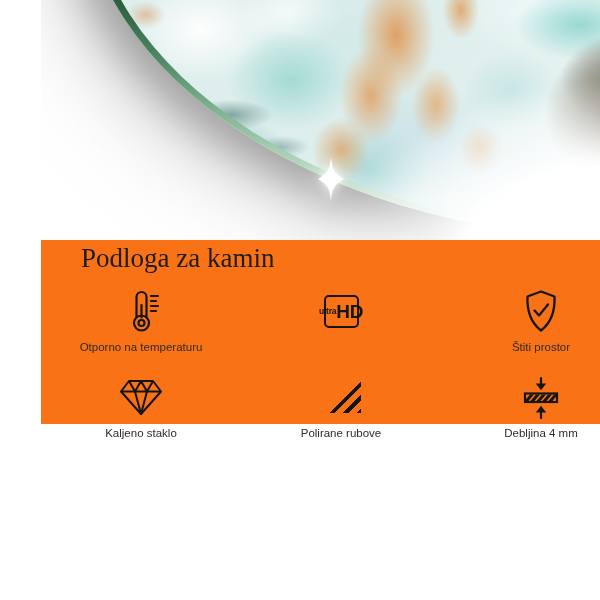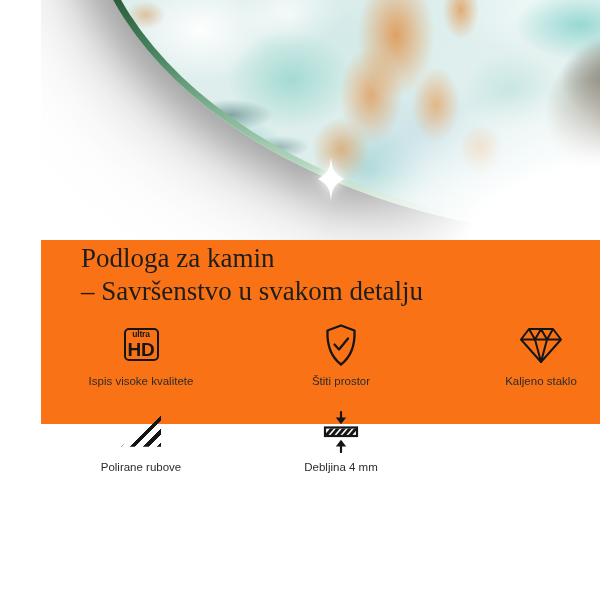--- a/index.html
+++ b/index.html
@@ -91,21 +91,21 @@
     height:44px;display:flex;align-items:center;justify-content:center;
     color:var(--icon-color,#151515);
   }
   .icon-wrap svg{display:block;}
   .feature .label{
     margin-top:8px;font-size:11.5px;line-height:1.2;
     color:var(--label-color,#2c2c2c);text-align:center;
   }
   .uhd-box{
     width:31px;height:29px;border:2.6px solid currentColor;border-radius:5px;
-    display:flex;flex-direction:column;align-items:center;justify-content:flex-start;
+    display:flex;flex-direction:row;align-items:center;justify-content:center;
   }
   .uhd-top{font-size:8.5px;font-weight:700;line-height:1;letter-spacing:-.2px;}
   .uhd-bottom{font-size:19px;font-weight:800;line-height:1;letter-spacing:-.3px;margin-top:1px;}
   .stripes-triangle{
     width:40px;height:32px;
     clip-path:polygon(0% 100%,100% 0%,100% 100%);
     background:repeating-linear-gradient(135deg, currentColor 0 4px, transparent 4px 9.5px);
   }
 </style>
 </head>
@@ -120,35 +120,48 @@
     <svg class="sparkle" viewBox="0 0 46 46">
       <path fill="#ffffff" d="M23 1 C24.3 14 26 17 36 23 C26 29 24.3 32 23 45 C21.7 32 20 29 10 23 C20 17 21.7 14 23 1 Z"></path>
       <circle cx="23" cy="23" r="4.5" fill="#ffffff"></circle>
     </svg>
   </div>
 
   <div class="content">
 
     <h1>
       <span class="h-line">Podloga za kamin</span>
-      <span class="h-line">– Savršenstvo u svakom detalju</span>
     </h1>
 
 
     <div class="features">
 
+      <div class="feature">
+        <div class="icon-wrap">
+          <svg width="40" height="44" viewBox="0 0 40 44" fill="none" stroke="currentColor" stroke-width="2.2" stroke-linecap="round">
+            <path d="M25.5 27.5 V8 a5 5 0 0 0 -10 0 V27.5"></path>
+            <circle cx="20.5" cy="34" r="7.5"></circle>
+            <circle cx="20.5" cy="34" r="3"></circle>
+            <line x1="20.5" y1="16" x2="20.5" y2="28.5"></line>
+            <line x1="30" y1="7" x2="37" y2="7"></line>
+            <line x1="30" y1="12" x2="35" y2="12"></line>
+            <line x1="30" y1="17" x2="37" y2="17"></line>
+            <line x1="30" y1="22" x2="35" y2="22"></line>
+          </svg>
+        </div>
+        <div class="label">Otporno na temperaturu</div>
+      </div>
 
       <div class="feature">
         <div class="icon-wrap">
           <div class="uhd-box">
             <span class="uhd-top">ultra</span>
             <span class="uhd-bottom">HD</span>
           </div>
         </div>
-        <div class="label">Ispis visoke kvalitete</div>
       </div>
 
       <div class="feature">
         <div class="icon-wrap">
           <svg width="40" height="44" viewBox="0 0 40 44" fill="none" stroke="currentColor" stroke-width="2.3" stroke-linecap="round" stroke-linejoin="round">
             <path d="M20 2.5 L33.5 7.5 C34 19 31 33 20 41.5 C9 33 6 19 6.5 7.5 Z"></path>
             <path d="M13.5 21.5 L18 26.5 L27 15.5"></path>
           </svg>
         </div>
         <div class="label">Štiti prostor</div>

